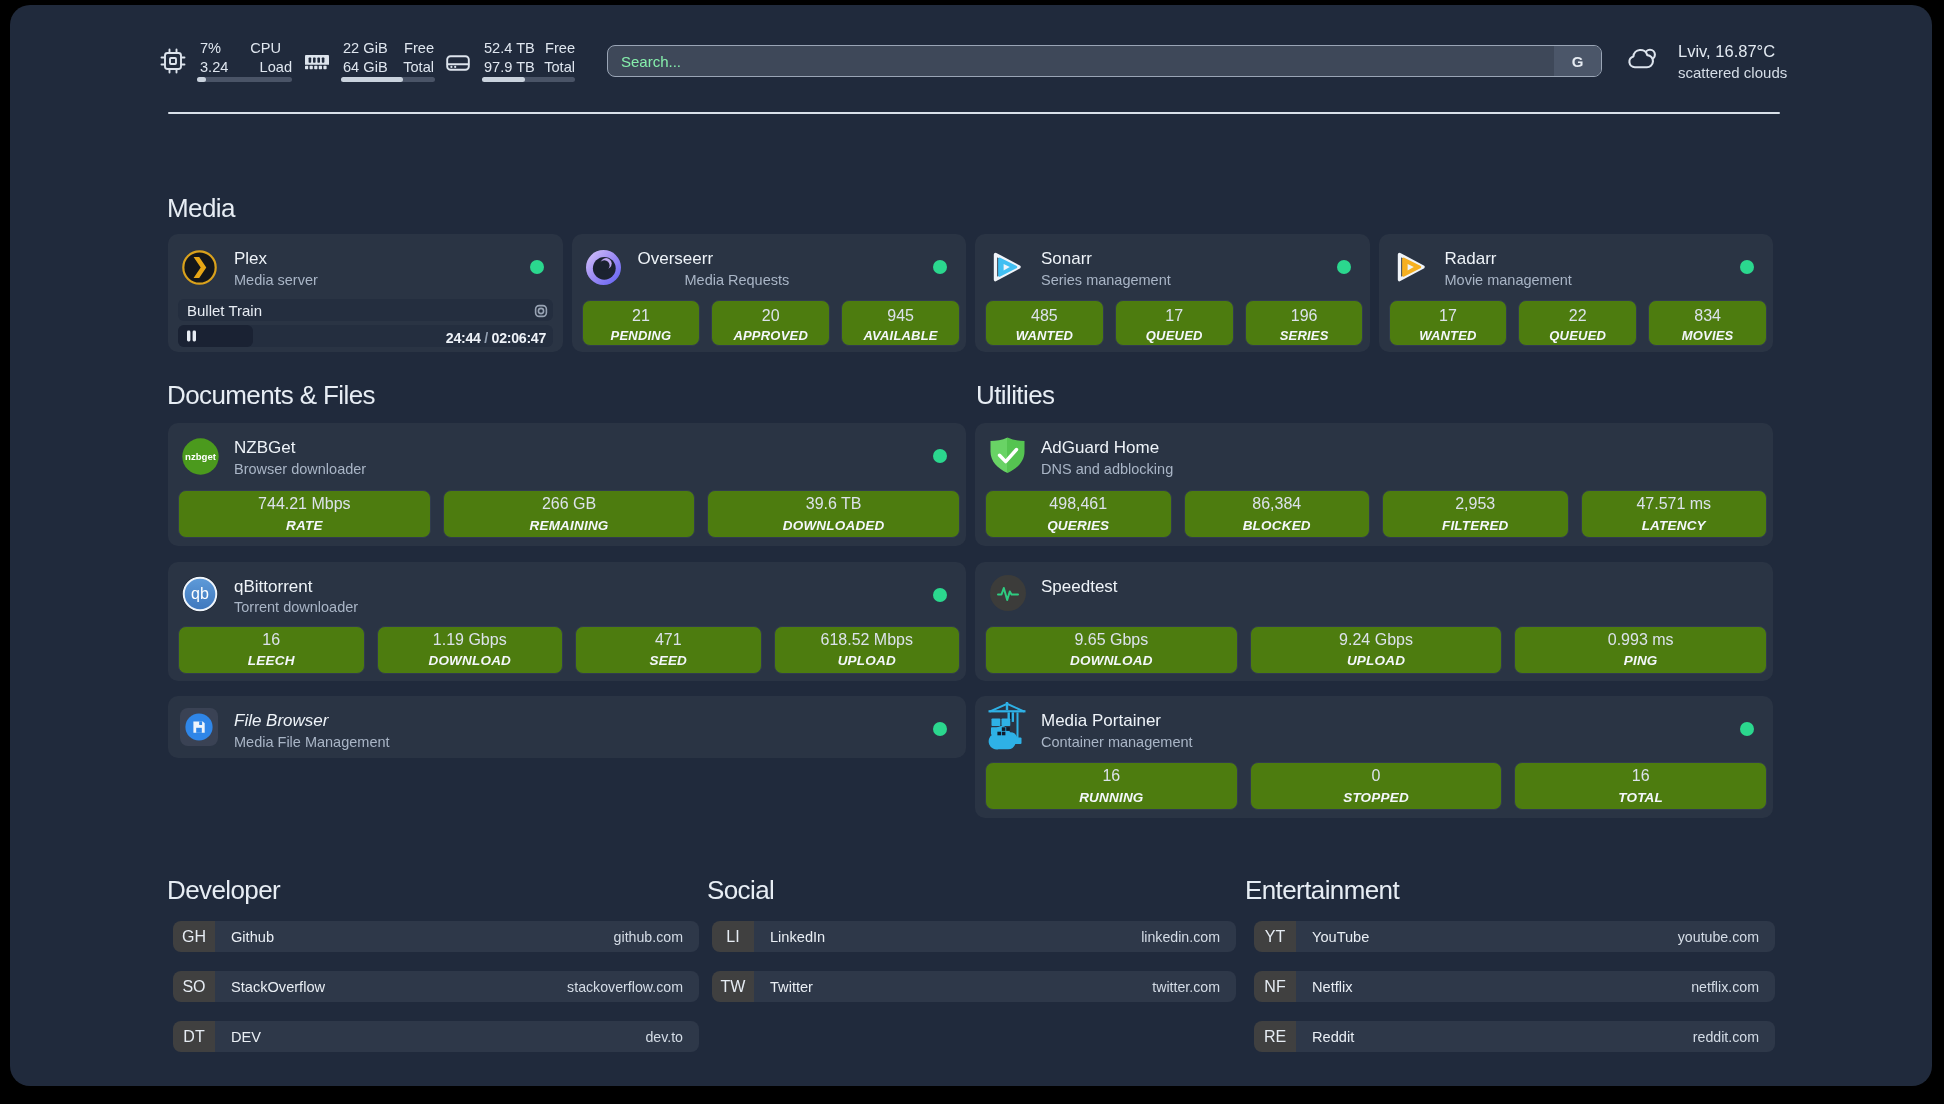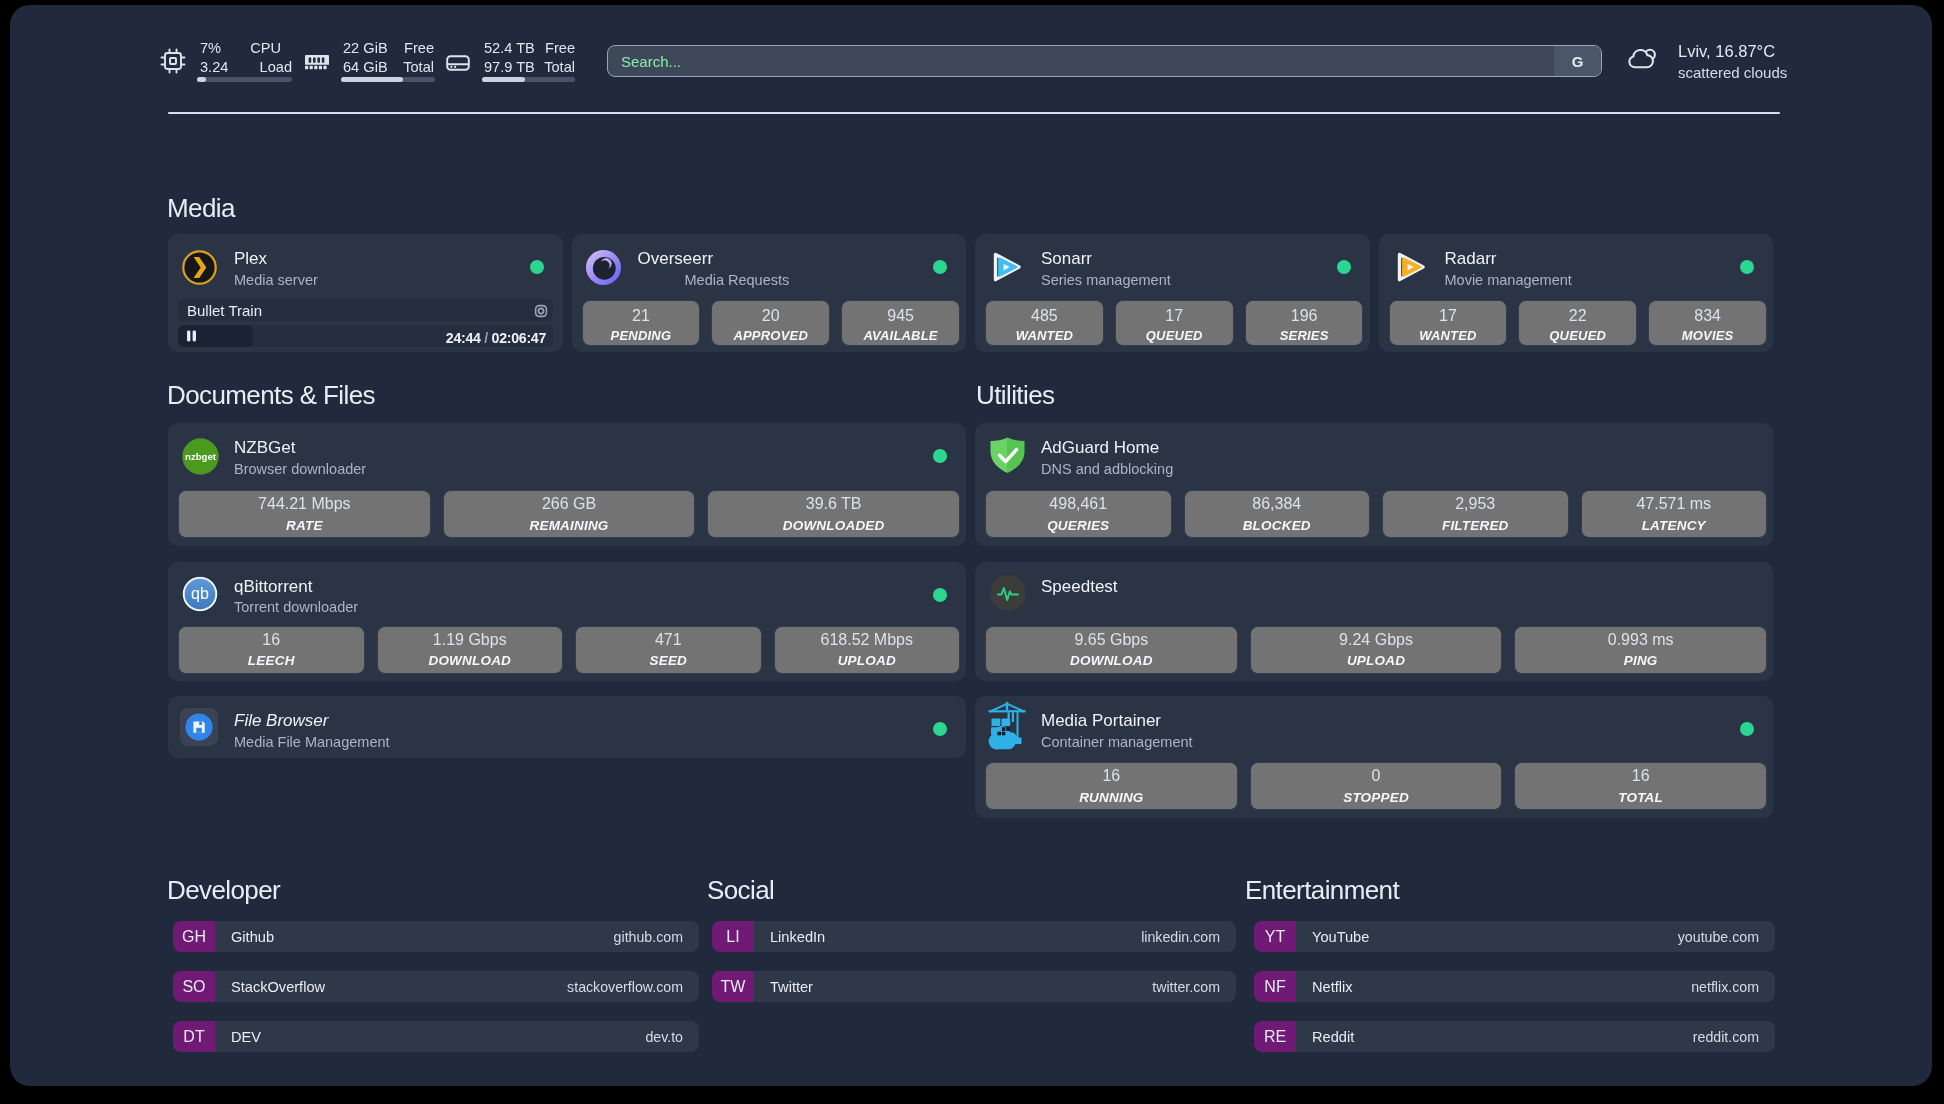--- a/index.html
+++ b/index.html
@@ -1,31 +1,31 @@
 <!DOCTYPE html>
 <html><head><meta charset="utf-8"><style>
 html,body{margin:0;padding:0;width:1944px;height:1104px;background:#000;
  font-family:"Liberation Sans",sans-serif;overflow:hidden;}
 *{box-sizing:border-box;}
 #win{position:absolute;left:10px;top:5px;width:1922px;height:1081px;
  background:#202a3c;border-radius:20px;}
 .abs{position:absolute;}
 .card{position:absolute;background:#2a3444;border-radius:10px;}
-.stat{position:absolute;background:#737373;border:1px solid #313c4e;border-radius:8px;
+.stat{position:absolute;background:#4d7c0f;border:1px solid #313c4e;border-radius:8px;
  display:flex;flex-direction:column;align-items:center;justify-content:center;}
 .sv{font-size:16px;color:#dce2eb;line-height:18px;}
 .sl{font-size:13.5px;font-weight:bold;color:#f4f7fb;line-height:15px;letter-spacing:.2px;margin-top:4.5px;font-style:italic;}
 .sv.m{font-size:16px;line-height:18px;margin-top:3px;}
 .sl.m{font-size:13px;line-height:15px;margin-top:3px;}
 .ct{position:absolute;font-size:17px;font-weight:500;color:#eef3f8;line-height:18px;}
 .cs{position:absolute;font-size:14.5px;color:#a9b5c6;line-height:15px;}
 .dot{position:absolute;width:14px;height:14px;border-radius:50%;background:#2bd78e;}
 .sec{position:absolute;font-size:26px;color:#e7edf4;letter-spacing:-0.6px;}
 .bmrow{position:absolute;height:31px;border-radius:8px;overflow:hidden;display:flex;}
-.bma{width:42px;background:#701a75;color:#e6ecf3;font-size:16px;
+.bma{width:42px;background:#404040;color:#e6ecf3;font-size:16px;
  display:flex;align-items:center;justify-content:center;flex:none;}
 .bmb{flex:1;background:#2e3849;display:flex;align-items:center;
  justify-content:space-between;padding:0 16px;}
 .bmn{font-size:14.6px;color:#e9eef4;}
 .bmu{font-size:14.2px;color:#d4dce6;}
 .tval{position:absolute;font-size:14.6px;color:#dfe6ef;line-height:19px;}
 .tbar{position:absolute;height:5px;border-radius:2.5px;background:#4a5467;}
 .tfill{position:absolute;height:5px;border-radius:2.5px;background:#c9d2dd;}
 </style></head><body>
 <div id="win"></div>

